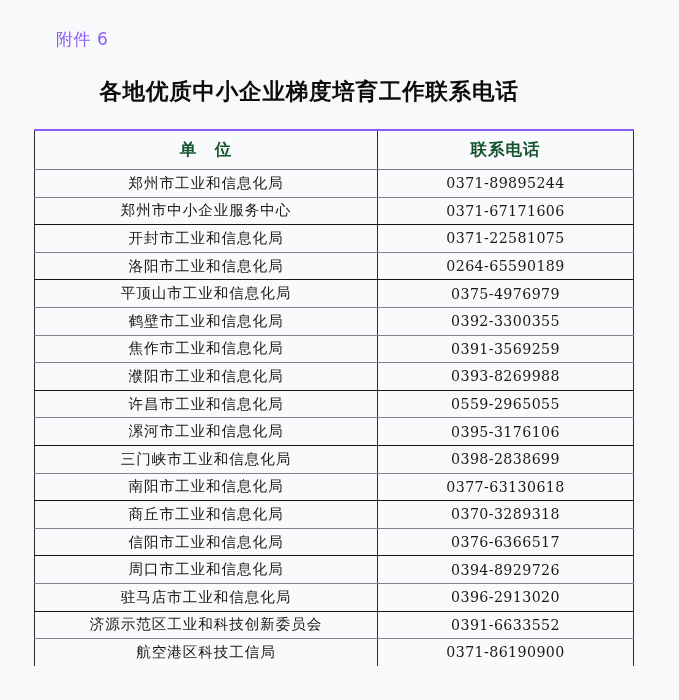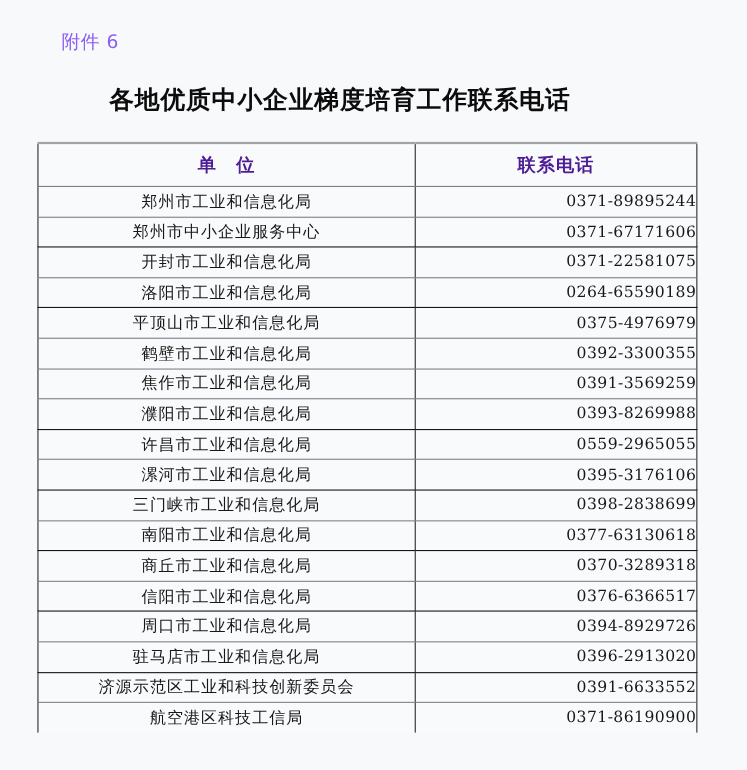--- a/index.html
+++ b/index.html
@@ -81,40 +81,39 @@
     background: #f9fafc;
   }
 
   
   tr.head-row th {
     height: 38px;
     font-family: "DejaVu Sans", "Liberation Sans", sans-serif;
     font-weight: bold;
     font-size: 16.5px;
     letter-spacing: 1px;
-    color: #4c1d95;
-    border-top: 2px solid #a3a3a3;
+    color: #14532d;
+    border-top: 2px solid #8b5cf6;
     border-bottom: 1.6px solid #7a7d85;
     white-space: pre;
   }
 
   
   tr.data-row td {
     height: 26.6px;
     font-family: "DejaVu Serif", "Liberation Serif", serif;
     font-size: 14.6px;
     letter-spacing: 0.9px;
     color: #171717;
     white-space: pre;
   }
   tr.data-row td.phone-cell {
     font-family: "DejaVu Serif", "Liberation Serif", serif;
     font-size: 14.2px;
     letter-spacing: 0.4px;
-    text-align: right;
   }
 
   
   tr.data-row.rule-grey td {
     border-bottom: 1.8px solid #7f828a;
   }
   tr.data-row.rule-dark td {
     border-bottom: 1.1px solid #16161a;
   }
 

